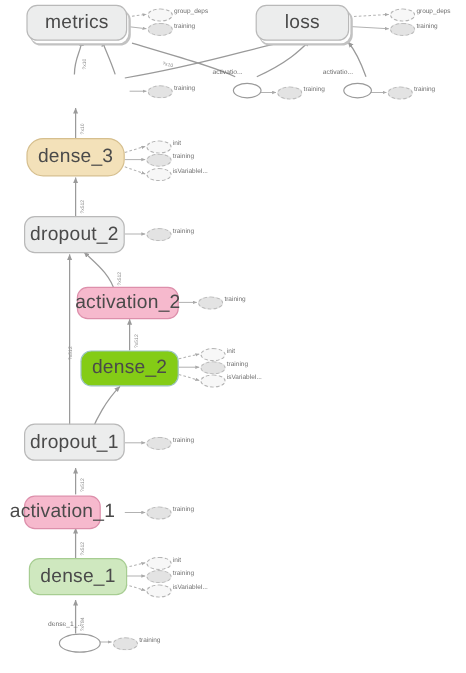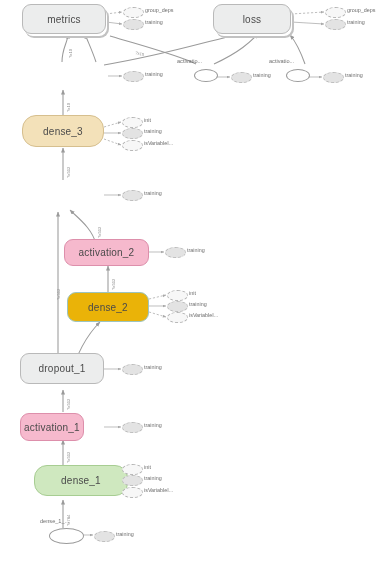--- a/index.html
+++ b/index.html
@@ -4,26 +4,26 @@
 <style>
   html,body{margin:0;padding:0;background:#ffffff;}
   body{width:388px;height:561px;position:relative;overflow:hidden;
        font-family:"Liberation Sans",sans-serif;color:#555;}
   #stage{position:absolute;left:0;top:0;width:388px;height:561px;}
   svg.wires{position:absolute;left:0;top:0;width:388px;height:561px;pointer-events:none;}
 
   
   .node{position:absolute;box-sizing:border-box;border:1px solid #b9b9b9;
         border-radius:9px;background:#eceded;display:flex;align-items:center;
-        justify-content:center;font-size:10px;color:#4a4a4a;
+        justify-content:center;font-size:16px;color:#4a4a4a;
         letter-spacing:.2px;z-index:4;}
   .node.stack{box-shadow:2px 3px 0 -1px #ffffff, 3px 4px 0 0 #c2c2c2;}
   .node.tan{background:#f3e1b9;border-color:#d6bf8e;}
   .node.pink{background:#f6b9cd;border-color:#dd8fab;}
-  .node.teal{background:#eab308;border-color:#9cc4c0;}
+  .node.teal{background:#84cc16;border-color:#9cc4c0;}
   .node.green{background:#cfe8bf;border-color:#a7cd92;}
 
   
   .op{position:absolute;border:1px dashed #b5b5b5;border-radius:50%;
       background:#f7f7f7;z-index:4;}
   .op.solid{border-style:solid;border-color:#9a9a9a;background:#fff;}
   .op.fill{background:#e3e3e3;border-style:dashed;border-color:#bdbdbd;}
 
   
   .cap{position:absolute;font-size:5.4px;color:#6e6e6e;white-space:nowrap;
@@ -122,38 +122,41 @@
 
   <div class="node stack" style="left:213px;top:4px;width:78px;height:30px;">
     <span>loss</span>
   </div>
 
 
   <div class="node tan" style="left:22px;top:115px;width:82px;height:32px;border-radius:14px;">
     <span>dense_3</span>
   </div>
 
+  <div class="node" style="left:20px;top:180px;width:84px;height:31px;">
+    <span>dropout_2</span>
+  </div>
 
   <div class="node pink" style="left:64px;top:239px;width:85px;height:27px;">
     <span>activation_2</span>
   </div>
 
   <div class="node teal" style="left:67px;top:292px;width:82px;height:30px;">
     <span>dense_2</span>
   </div>
 
   <div class="node" style="left:20px;top:353px;width:84px;height:31px;">
     <span>dropout_1</span>
   </div>
 
   <div class="node pink" style="left:20px;top:413px;width:64px;height:28px;">
     <span>activation_1</span>
   </div>
 
-  <div class="node green" style="left:34px;top:465px;width:94px;height:31px;border-radius:13px;">
+  <div class="node green" style="left:24px;top:465px;width:82px;height:31px;">
     <span>dense_1</span>
   </div>
 
   <div class="op" style="left:123px;top:7px;width:19px;height:9px;"></div>
   <div class="op fill" style="left:123px;top:19px;width:19px;height:9px;"></div>
   <div class="op" style="left:325px;top:7px;width:19px;height:9px;"></div>
   <div class="op fill" style="left:325px;top:19px;width:19px;height:9px;"></div>
 
   <div class="op fill" style="left:123px;top:71px;width:19px;height:9px;"></div>
 

